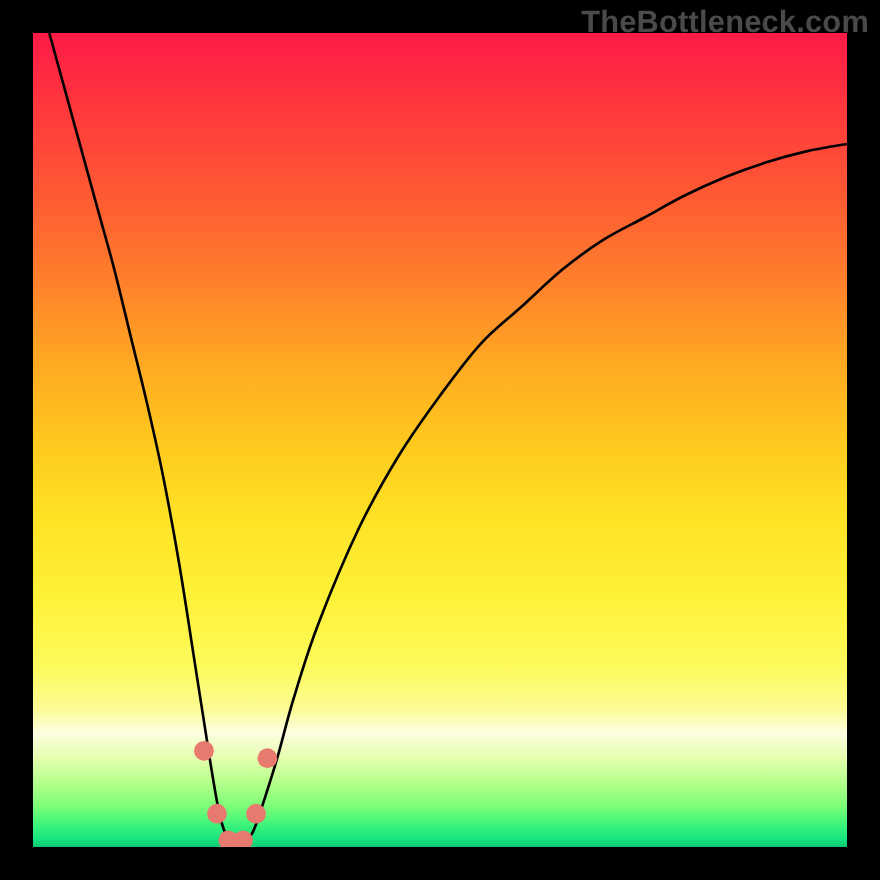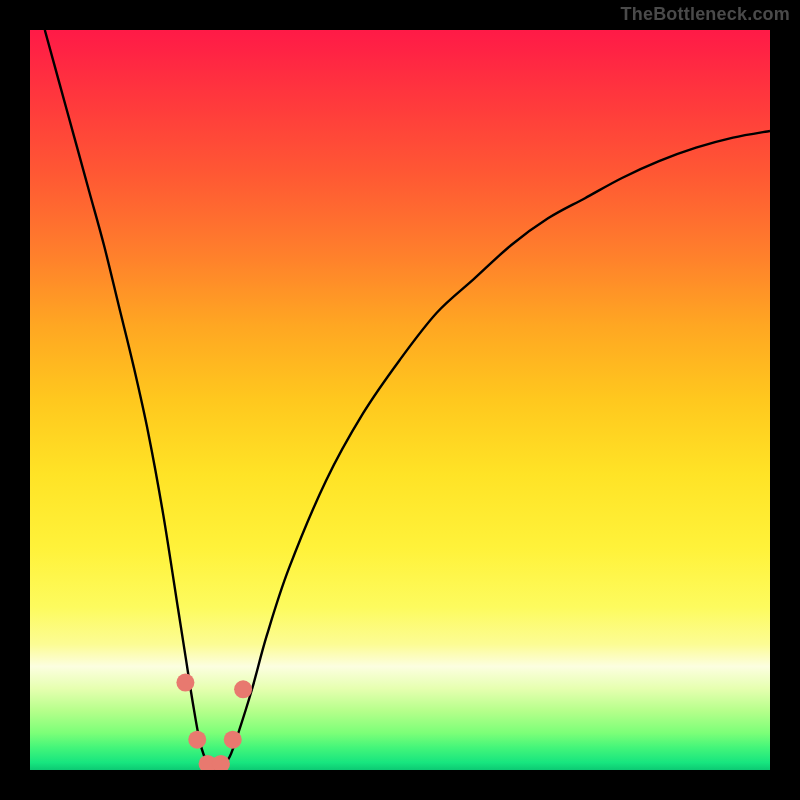--- a/index.html
+++ b/index.html
@@ -50,21 +50,21 @@
   }
   svg.curve {
     position: absolute;
     inset: 0;
   }
   .watermark {
     position: absolute;
     top: 4px;
     right: 10px;
     color: #4a4a4a;
-    font-size: 18px;
+    font-size: 28px;
     font-weight: 600;
     letter-spacing: 0.2px;
     user-select: none;
   }
 </style>
 </head>
 <body>
 
 <div class="frame">
 

